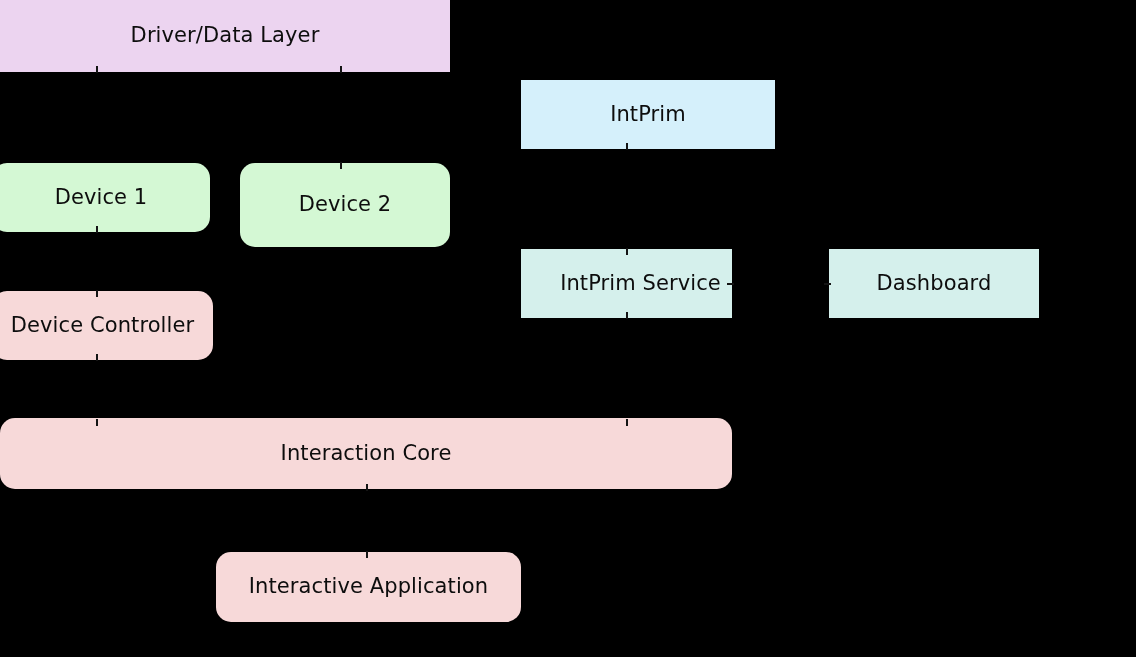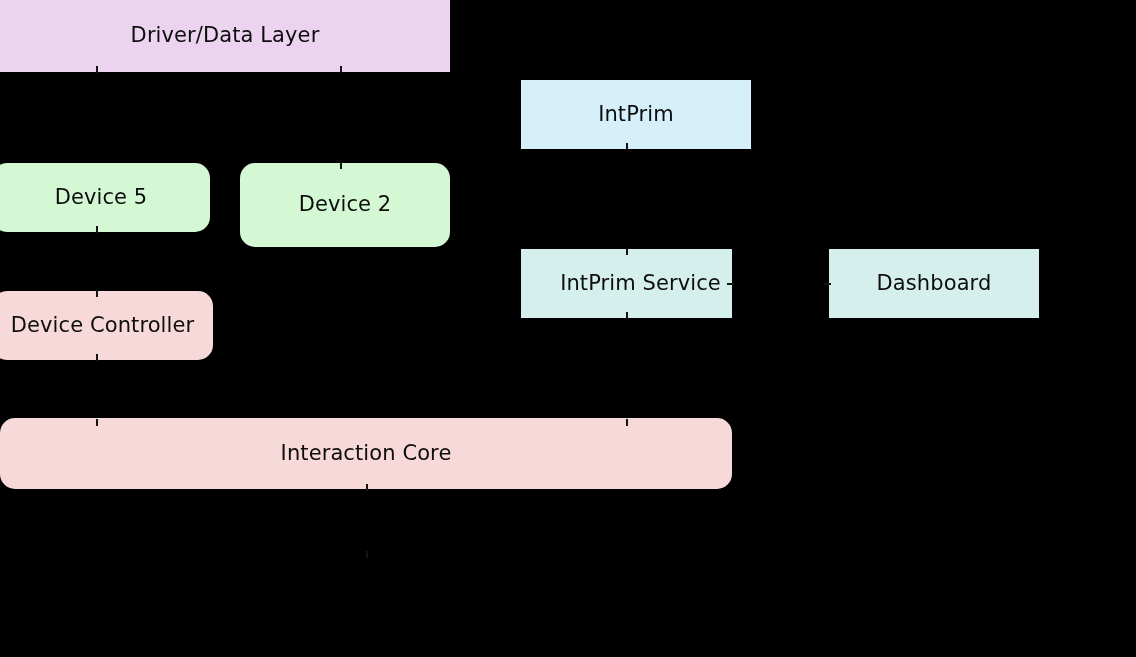--- a/index.html
+++ b/index.html
@@ -69,26 +69,26 @@
       <path d="M627 318 L627 418"></path>
       <path d="M732 284 L829 284"></path>
       <path d="M367 489 L367 552"></path>
     </g>
   </svg>
 
   <div class="node sharp" style="left:0px; top:0px; width:450px; height:72px; background:#ecd4f0;">
     <span>Driver/Data Layer</span>
   </div>
 
-  <div class="node sharp" style="left:521px; top:80px; width:230px; height:69px; background:#d5f0fb;">
+  <div class="node sharp" style="left:521px; top:80px; width:254px; height:69px; background:#d5f0fb;">
     <span>IntPrim</span>
   </div>
 
   <div class="node rounded" style="left:-8px; top:163px; width:218px; height:69px; background:#d4f8d4;">
-    <span>Device 5</span>
+    <span>Device 1</span>
   </div>
 
   <div class="node rounded" style="left:240px; top:163px; width:210px; height:84px; background:#d4f8d4;">
     <span>Device 2</span>
   </div>
 
   <div class="node rounded" style="left:-8px; top:291px; width:221px; height:69px; background:#f7d9d9;">
     <span>Device Controller</span>
   </div>
 
@@ -97,20 +97,23 @@
   </div>
 
   <div class="node sharp" style="left:829px; top:249px; width:210px; height:69px; background:#d5f0ec;">
     <span>Dashboard</span>
   </div>
 
   <div class="node rounded" style="left:0px; top:418px; width:732px; height:71px; background:#f7d9d9;">
     <span>Interaction Core</span>
   </div>
 
+  <div class="node rounded" style="left:216px; top:552px; width:305px; height:70px; background:#f7d9d9;">
+    <span>Interactive Application</span>
+  </div>
 
   <div id="ticks">
     <div class="tick v" style="left:96px;  top:66px;"></div>
     <div class="tick v" style="left:340px; top:66px;"></div>
     <div class="tick v" style="left:340px; top:162px;"></div>
     <div class="tick v" style="left:96px;  top:226px;"></div>
     <div class="tick v" style="left:96px;  top:290px;"></div>
     <div class="tick v" style="left:96px;  top:354px;"></div>
     <div class="tick v" style="left:626px; top:143px;"></div>
     <div class="tick v" style="left:626px; top:248px;"></div>

